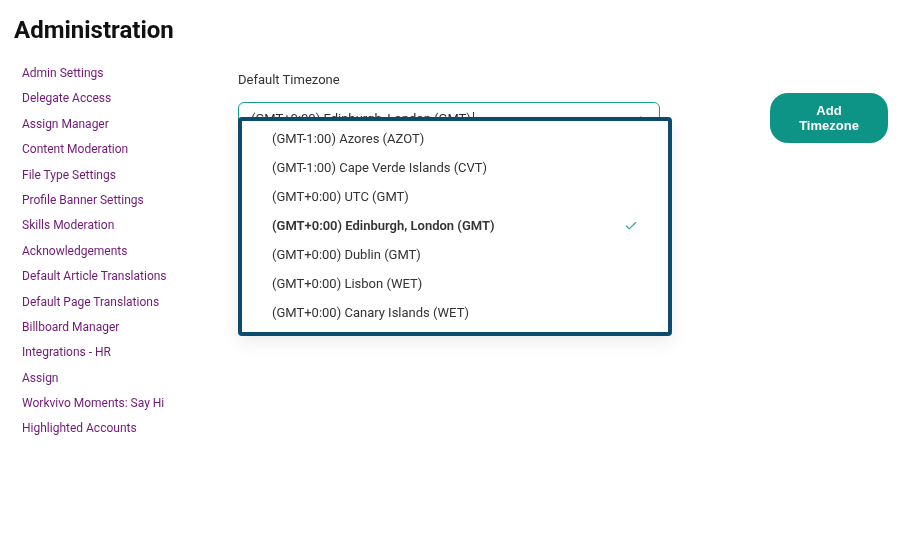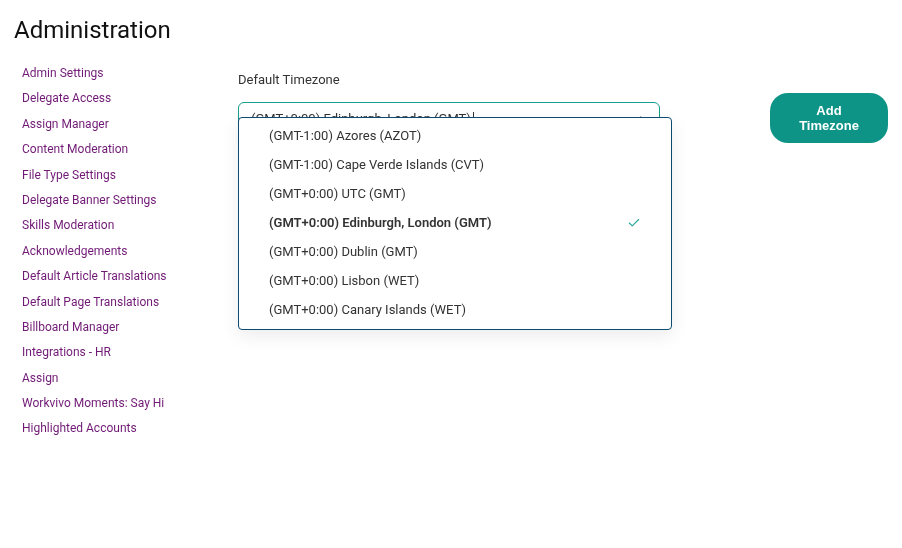--- a/index.html
+++ b/index.html
@@ -9,21 +9,21 @@
     font-family: -apple-system, BlinkMacSystemFont, "Segoe UI", Roboto, Helvetica, Arial, sans-serif;
     background: #ffffff;
     color: #1a1a1a;
     width: 902px;
   }
   .page {
     padding: 16px 14px 20px 14px;
   }
   .page-title {
     font-size: 24px;
-    font-weight: 400;
+    font-weight: 700;
     margin: 0 0 16px 0;
     color: #111;
   }
   .layout {
     display: flex;
     align-items: flex-start;
   }
   .sidebar {
     width: 206px;
     flex: none;
@@ -94,21 +94,21 @@
     font-size: 13px;
     font-weight: 600;
     cursor: pointer;
   }
   .dropdown {
     position: absolute;
     top: 57px;
     left: 18px;
     width: 434px;
     background: #fff;
-    border: 1px solid #0c4a6e;
+    border: 4px solid #0c4a6e;
     border-radius: 4px;
     box-shadow: 0 6px 18px rgba(0,0,0,0.08);
     padding: 4px 0;
     z-index: 5;
   }
   .option {
     display: flex;
     align-items: center;
     justify-content: space-between;
     padding: 7px 30px;
@@ -132,21 +132,21 @@
 
 <div class="page">
   <h1 class="page-title">Administration</h1>
   <div class="layout">
     <nav class="sidebar" id="sidebar">
         <div class="sidebar-item">Admin Settings</div>
         <div class="sidebar-item">Delegate Access</div>
         <div class="sidebar-item">Assign Manager</div>
         <div class="sidebar-item">Content Moderation</div>
         <div class="sidebar-item">File Type Settings</div>
-        <div class="sidebar-item">Delegate Banner Settings</div>
+        <div class="sidebar-item">Profile Banner Settings</div>
         <div class="sidebar-item">Skills Moderation</div>
         <div class="sidebar-item">Acknowledgements</div>
         <div class="sidebar-item">Default Article Translations</div>
         <div class="sidebar-item">Default Page Translations</div>
         <div class="sidebar-item">Billboard Manager</div>
         <div class="sidebar-item">Integrations - HR</div>
         <div class="sidebar-item">Assign</div>
         <div class="sidebar-item">Workvivo Moments: Say Hi</div>
         <div class="sidebar-item">Highlighted Accounts</div>
       </nav>

